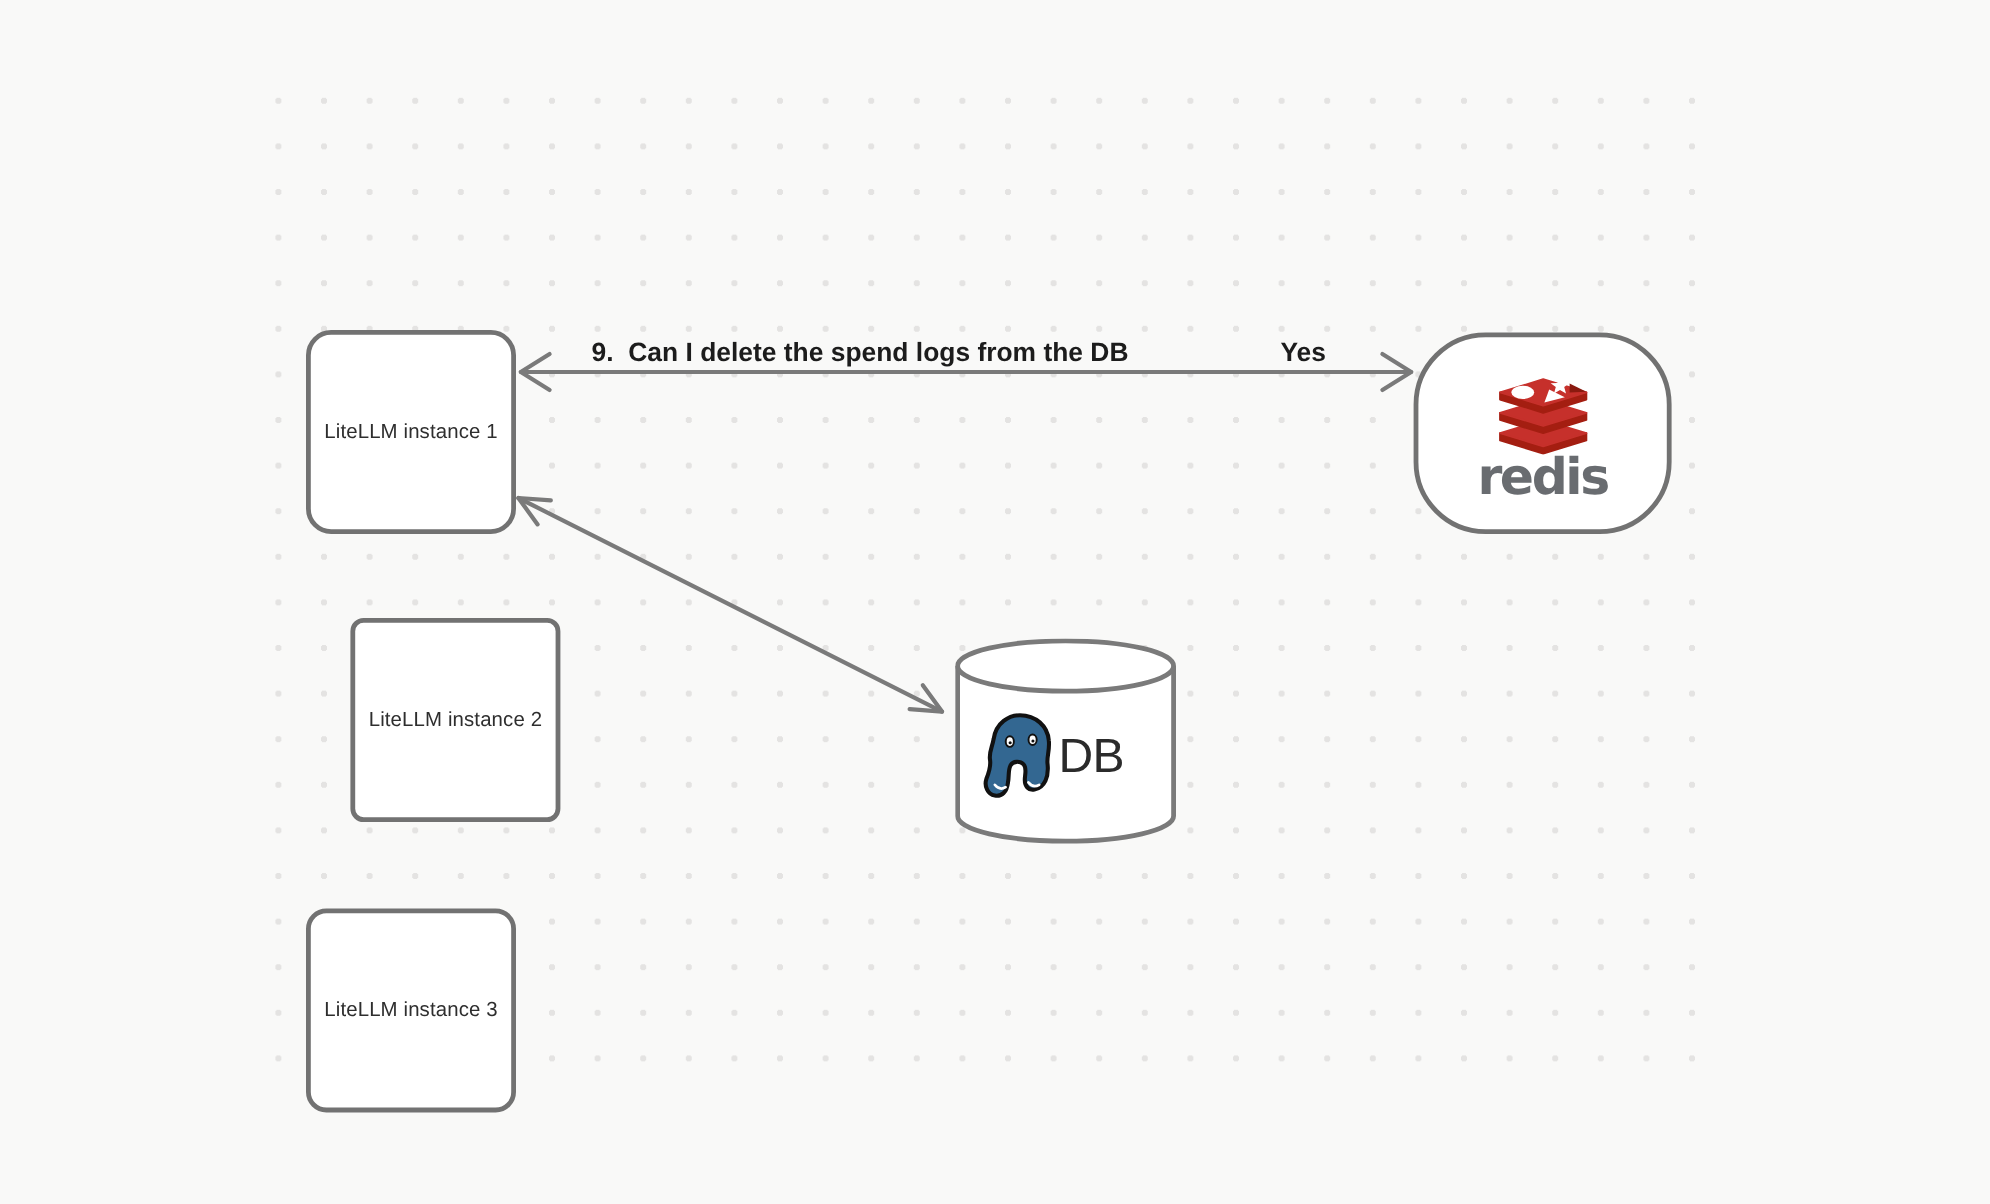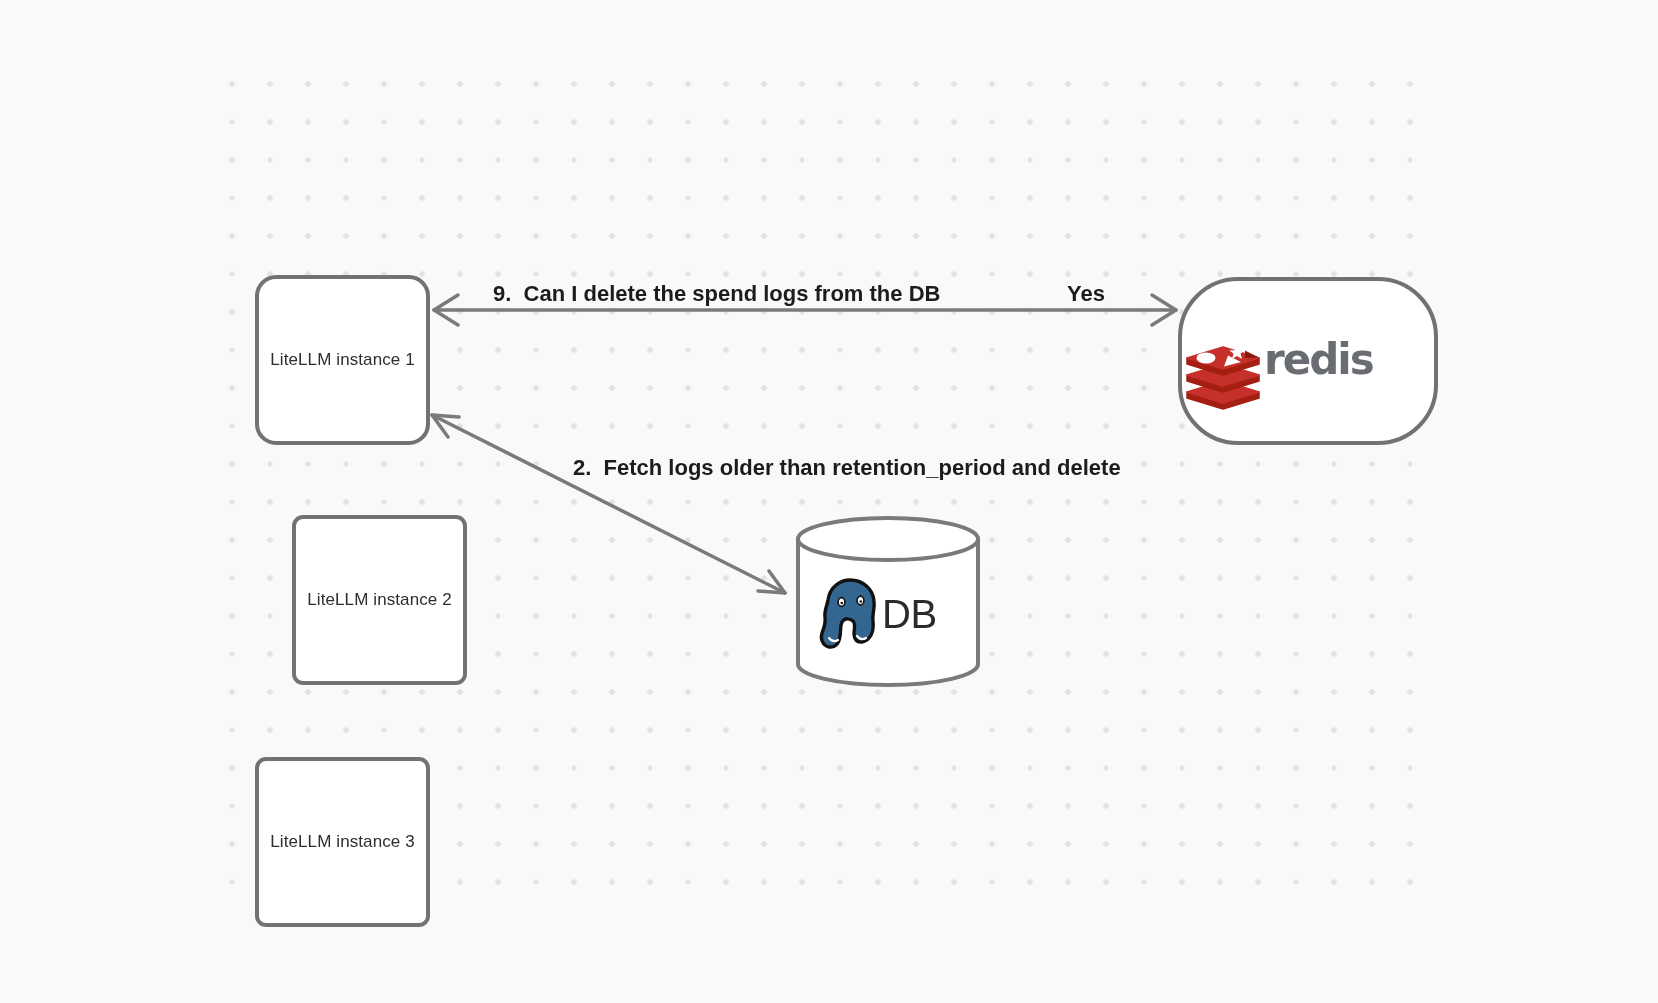--- a/index.html
+++ b/index.html
@@ -23,36 +23,36 @@
   
   .box{
     position:absolute;width:175px;height:170px;
     background:#ffffff;border:4px solid #727272;border-radius:11px;
     box-sizing:border-box;
     display:flex;align-items:center;justify-content:center;
     font-size:17px;color:#2e2e2e;letter-spacing:.1px;
   }
   .box1{left:255px;top:275px;border-radius:21px;}
   .box2{left:256px;top:515px;margin-left:36px;}
-  .box3{left:255px;top:757px;}
+  .box3{left:255px;top:757px;border-radius:17px;}
   
   .redis-node{
-    position:absolute;left:1178px;top:277px;width:260px;height:168px;
+    position:absolute;left:1178px;top:277px;width:215px;height:168px;
     background:#ffffff;border:4px solid #727272;border-radius:60px;
     box-sizing:border-box;
-    display:flex;align-items:center;justify-content:flex-start;
+    display:flex;flex-direction:column;align-items:center;justify-content:flex-start;
   }
   .redis-node svg{margin-top:34px;}
   .redis-word{
     font-family:"DejaVu Sans",sans-serif;
     font-weight:700;font-size:42px;line-height:44px;
     color:#696c70;letter-spacing:-2px;margin-top:-3px;
   }
   
-  .db-group{position:absolute;left:796px;top:516px;width:172px;height:176px;}
+  .db-group{position:absolute;left:796px;top:532px;width:172px;height:176px;}
   .db-group .cyl{position:absolute;left:0;top:0;}
   .db-group .elephant{position:absolute;left:18px;top:60px;}
   .db-text{
     position:absolute;left:86px;top:76px;
     font-size:40px;font-weight:500;color:#2b2b2b;letter-spacing:-.5px;
   }
   
   .edge-label{
     position:absolute;white-space:pre;
     font-size:22px;font-weight:700;color:#1c1c1c;
@@ -143,15 +143,14 @@
       <circle cx="27.8" cy="27" r="1.3" fill="#111111"></circle>
       <circle cx="46.8" cy="25.5" r="1.3" fill="#111111"></circle>
       <path d="M15 62 Q19 67 24 64" fill="none" stroke="#ffffff" stroke-width="2.2" stroke-linecap="round"></path>
       <path d="M43 60 Q47 65 52 62" fill="none" stroke="#ffffff" stroke-width="2.2" stroke-linecap="round"></path>
     </svg>
     <span class="db-text">DB</span>
   </div>
 
   <div class="edge-label label1">9.  Can I delete the spend logs from the DB</div>
   <div class="edge-label label-yes">Yes</div>
-  <div class="edge-label label2">2.  Fetch logs older than retention_period and delete</div>
 
 </div>
 
 </body></html>

